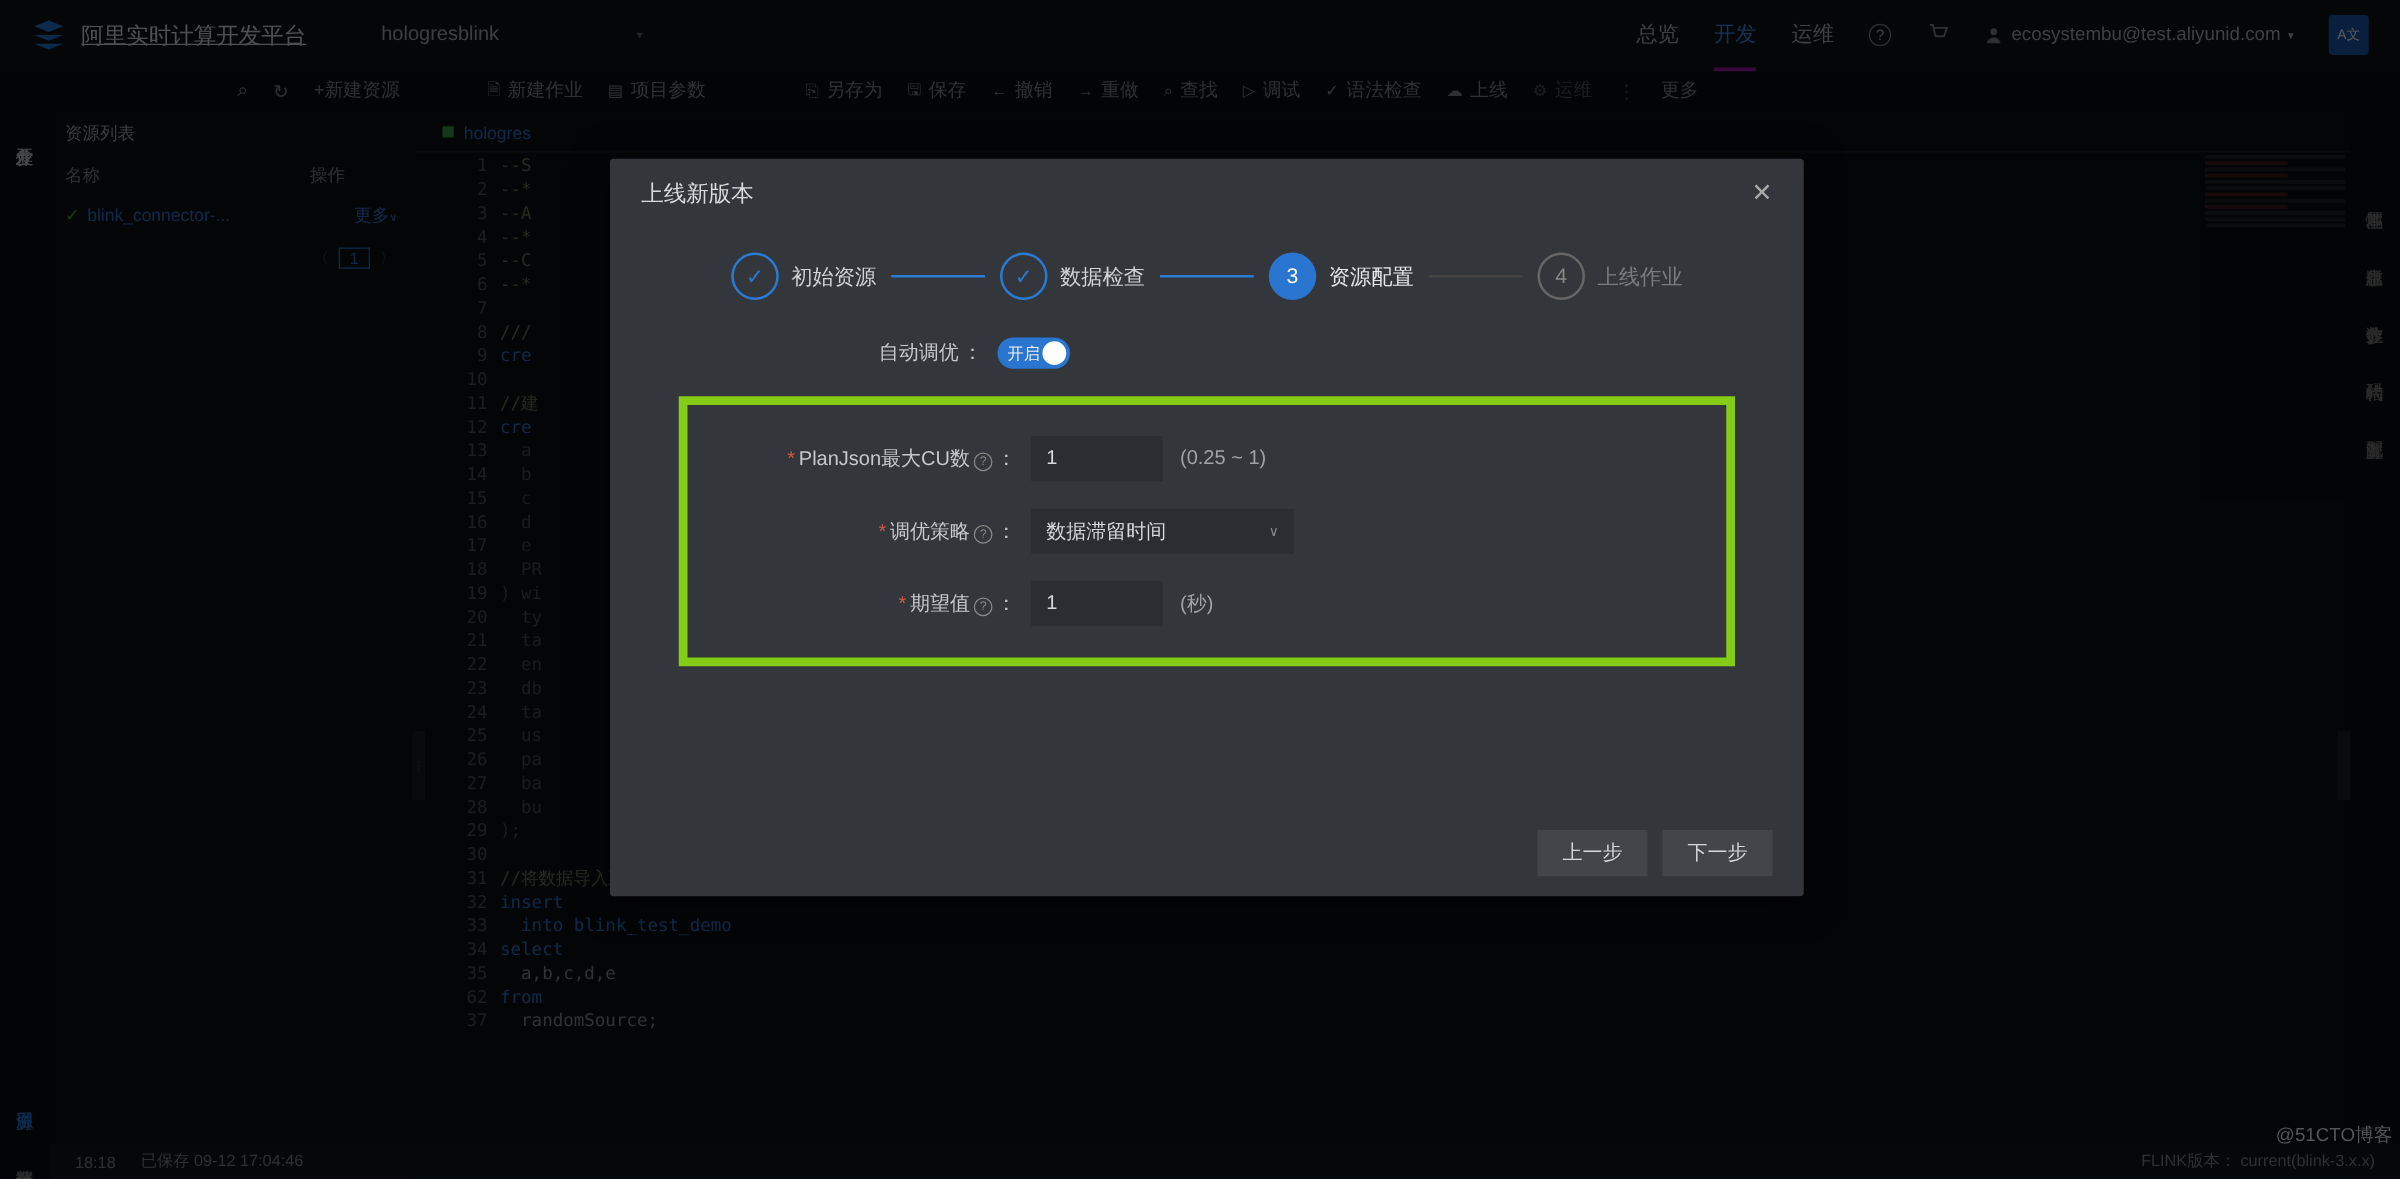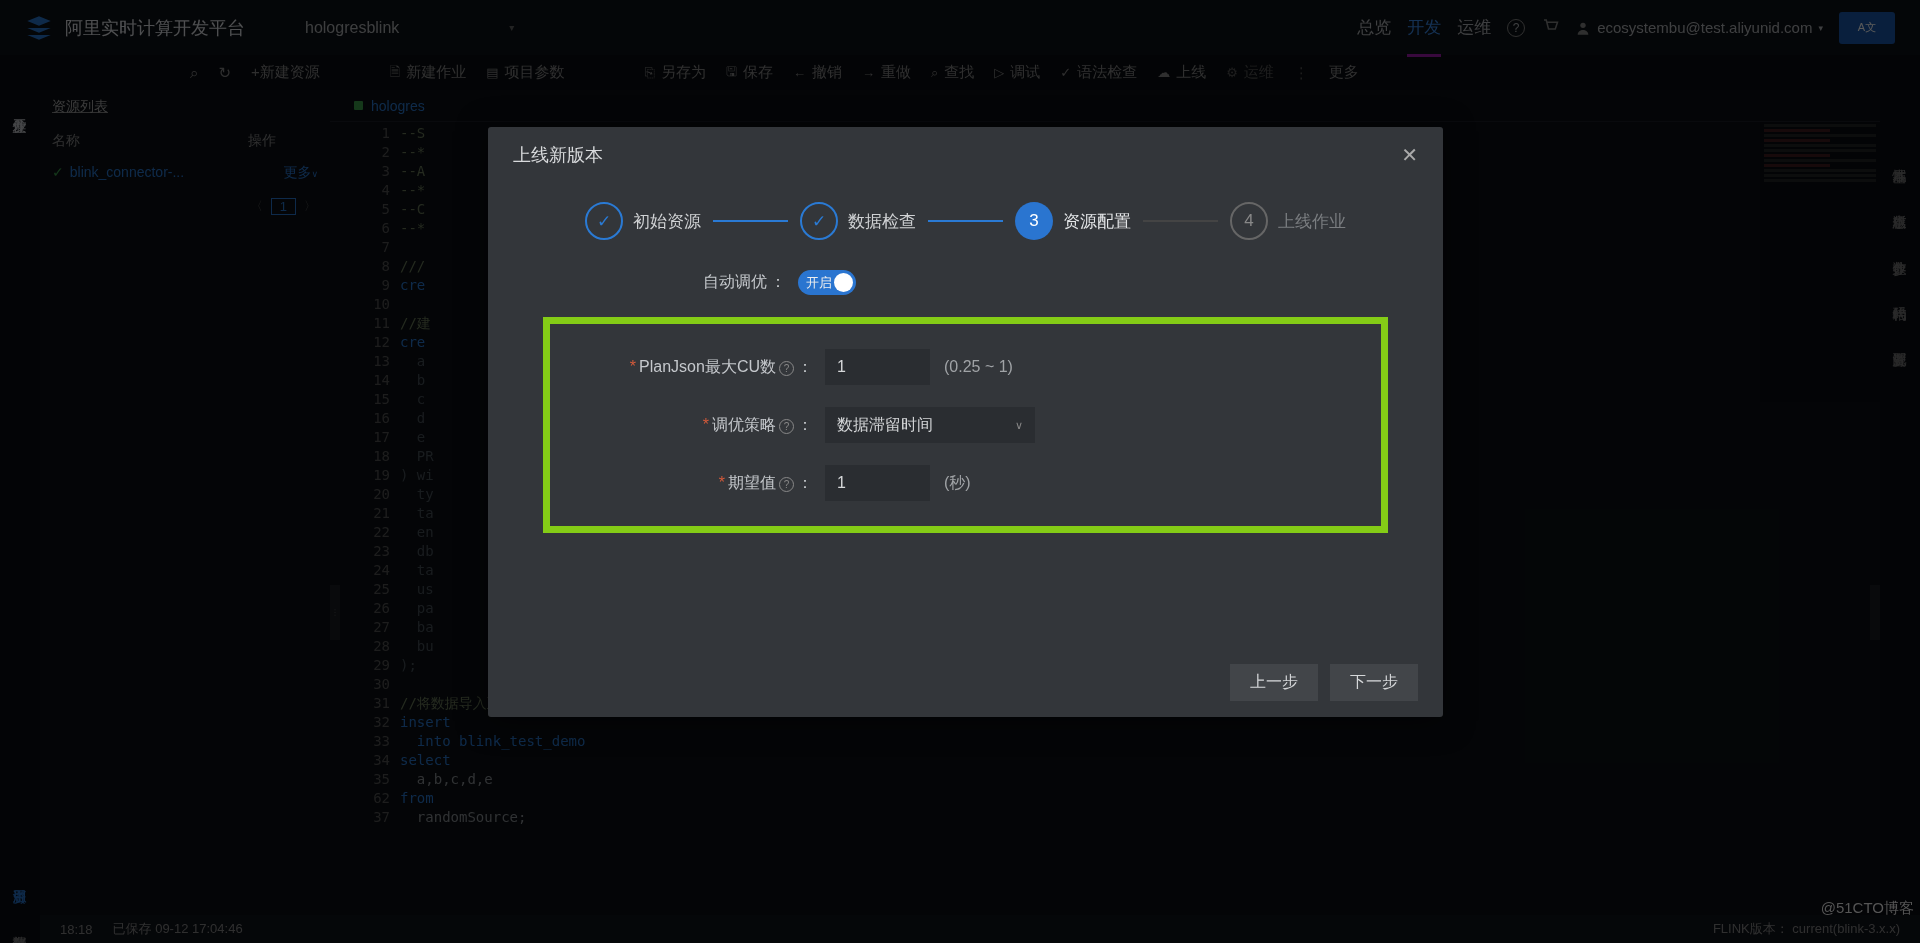--- a/index.html
+++ b/index.html
@@ -10,43 +10,43 @@
   width: 1920px;
   height: 943px;
   overflow: hidden;
   position: relative;
   font-size: 15px;
 }
 
 .backdrop { position:absolute; inset:0; background:rgba(0,0,0,0.65); z-index:5; }
 .header { height:55px; display:flex; align-items:center; padding:0 25px; background:#0e1217; position:relative; z-index:2; }
 .logo-icon { width:28px; height:28px; color:#2a7ad4; margin-right:12px; }
-.platform-name { color:#e0e3e8; font-size:18px; font-weight:500; margin-right:60px; }
+.platform-name { color:#e0e3e8; font-size:18px; font-weight:500; margin-right:60px;text-decoration:underline; }
 .project-select { color:#b0b3b6; font-size:16px; display:flex; align-items:center; gap:110px; }
-.header-right { margin-left:auto; display:flex; align-items:center; gap:16px; color:#b3b6ba; }
+.header-right { margin-left:auto; display:flex; align-items:center; gap:28px; color:#b3b6ba; }
 .header-right .nav-item { font-size:17px; cursor:pointer; }
 .header-right .nav-item.active { color:#3b8def; border-bottom:3px solid #a21caf; padding-bottom:15px; margin-bottom:-18px;}
 .user { display:flex; align-items:center; gap:6px; font-size:15px;}
-.translate-icon { width:56px; height:32px; background:#1a5aaf; border-radius:3px; display:flex; align-items:center; justify-content:center; color:#fff; font-size:11px;}
+.translate-icon { width:32px; height:32px; background:#1a5aaf; border-radius:3px; display:flex; align-items:center; justify-content:center; color:#fff; font-size:11px;}
 
 
 .toolbar { height:35px; display:flex; align-items:center; padding-left:190px; gap:20px; color:#888; font-size:15px; position:relative; z-index:2;}
 .toolbar .tb-item { display:flex; align-items:center; gap:6px; cursor:pointer; }
 .toolbar .tb-item.disabled { color:#555; }
 .tb-icon { font-size:13px; }
 
 
 .main { display:flex; height:calc(100% - 90px); position:relative; z-index:2;}
 .left-rail { width:40px; background:#0a0d12; display:flex; flex-direction:column; align-items:center; padding-top:10px; gap:30px;}
 .left-rail .rail-item { writing-mode:vertical-rl; font-size:14px; color:#777; padding:8px 4px; cursor:pointer; }
 .left-rail .rail-item.active { color:#c5c8cc; }
 .left-rail .rail-bottom { margin-top:auto; margin-bottom:10px;}
 
 .sidebar { width:290px; background:#0d1116; display:flex; flex-direction:column; }
-.sidebar-header { padding:8px 12px; display:flex; align-items:center;text-decoration:underline; }
+.sidebar-header { padding:8px 12px; display:flex; align-items:center; }
 .sidebar-title { color:#aaa; font-size:14px; }
 .sidebar-headrow { display:flex; padding:8px 12px; font-size:14px; color:#888;gap:19px;}
 .sidebar-headrow .col-name { flex:1; }
 .sidebar-headrow .col-op { width:70px; }
 .file-row { display:flex; padding:6px 12px; font-size:14px; }
 .file-row .check { color:#3ca04c; margin-right:6px;}
 .file-row .fname { color:#2a7ad4; flex:1; white-space:nowrap; overflow:hidden; text-overflow:ellipsis;}
 .file-row .more { color:#2a7ad4;}
 .pager { display:flex; justify-content:flex-end; align-items:center; gap:8px; padding:10px 14px; }
 .pager .page { border:1px solid #2a7ad4; color:#2a7ad4; padding:0 8px; font-size:13px;}

